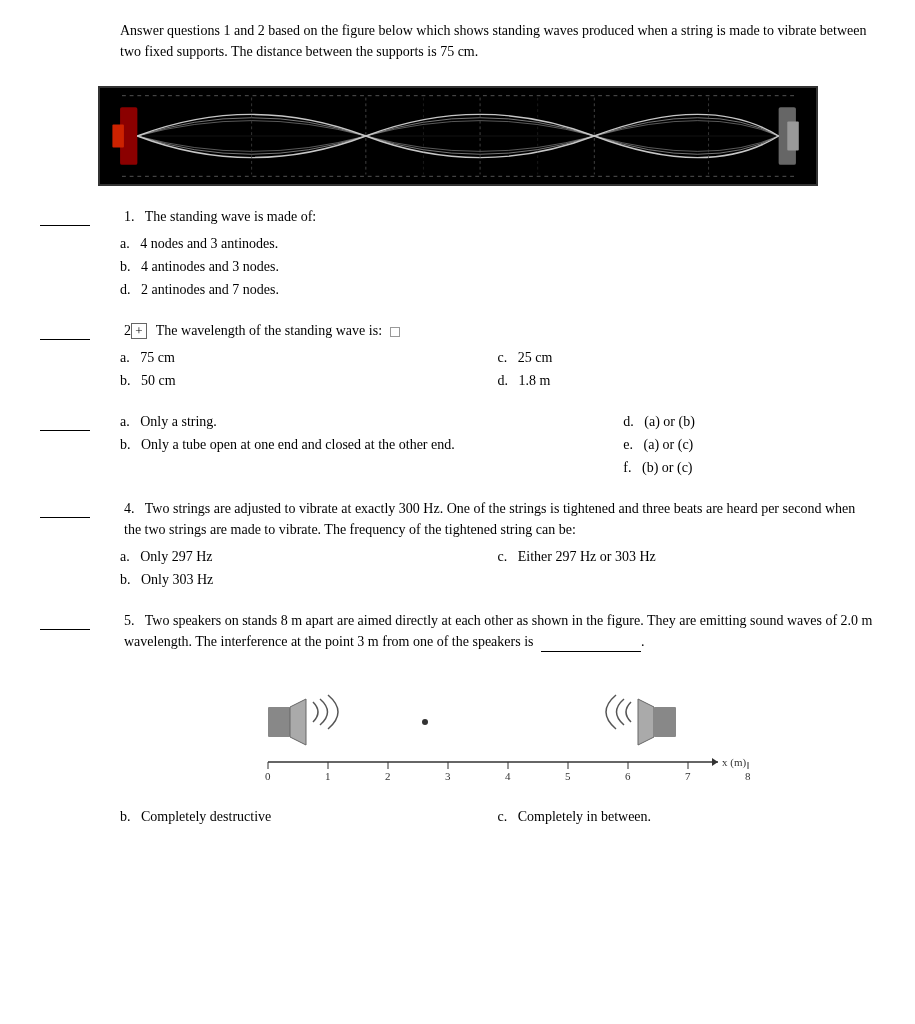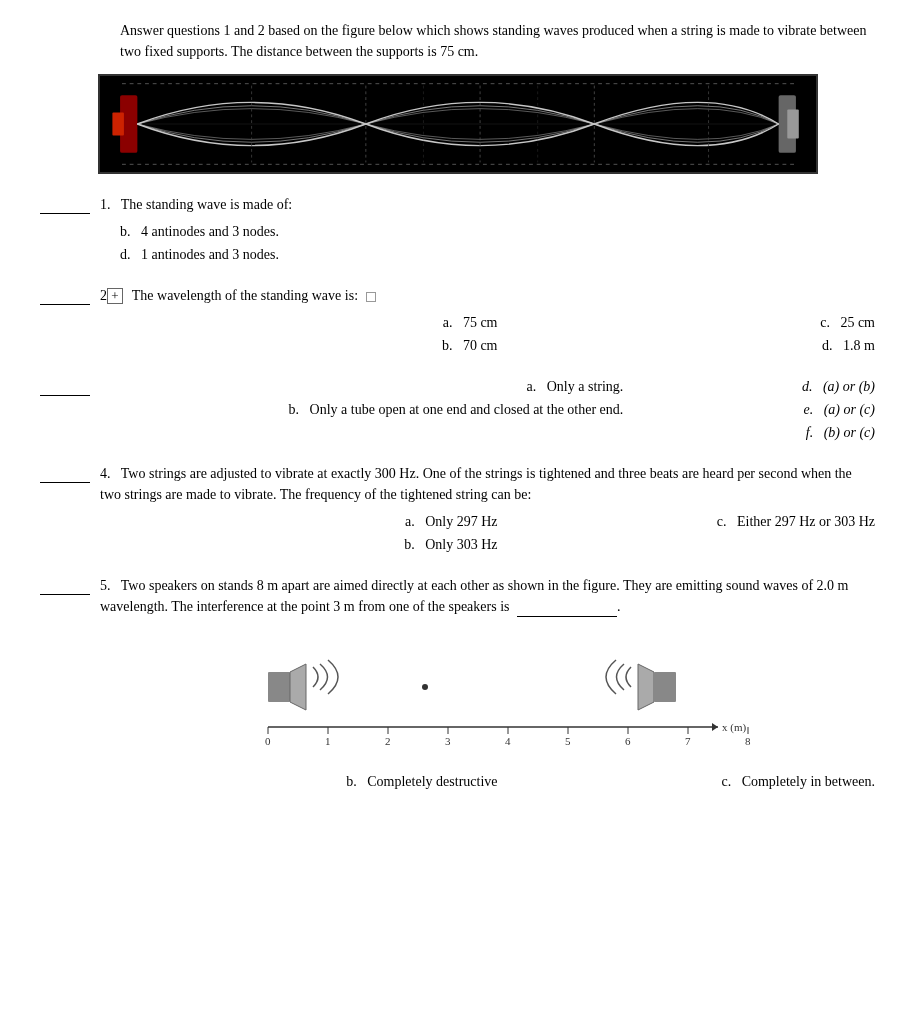--- a/index.html
+++ b/index.html
@@ -7,21 +7,21 @@
       background: #fff;
       font-family: 'Times New Roman', Times, serif;
       font-size: 14px;
       color: #000;
       width: 915px;
       min-height: 1024px;
       padding: 20px 40px;
     }
 
     .intro-text {
-      margin-bottom: 12px;
+      margin-bottom: 24px;
       line-height: 1.5;
       margin-left: 80px;
     }
 
     .wave-image-container {
       width: 720px;
       height: 100px;
       background: #000;
       margin: 0 auto 20px auto;
       position: relative;
@@ -49,39 +49,39 @@
       margin-top: 2px;
     }
 
     .question-content {
       flex: 1;
     }
 
     .question-text {
       margin-bottom: 6px;
       line-height: 1.5;
+      margin-left: 24px;
     }
 
     .options-single {
       margin-left: 20px;
     }
 
     .options-single .option {
       margin-bottom: 2px;
       line-height: 1.5;
     }
 
     .options-two-col {
       display: flex;
       margin-left: 20px;
     }
 
     .options-col {
       flex: 1;
-      text-align: right;
     }
 
     .options-col .option {
       margin-bottom: 2px;
       line-height: 1.5;
     }
 
     .options-three-col {
       display: flex;
       margin-left: 20px;
@@ -172,26 +172,30 @@
 
 <div class="question-block">
   <div class="answer-line"></div>
   <div class="question-content">
     <div class="question-text">
       <span>1.</span>&nbsp;&nbsp;
       <span>The standing wave is made of:</span>
     </div>
     <div class="options-single">
       <div class="option">
+        <span>a.</span>&nbsp;&nbsp;
+        <span>4 nodes and 3 antinodes.</span>
+      </div>
+      <div class="option">
         <span>b.</span>&nbsp;&nbsp;
         <span>4 antinodes and 3 nodes.</span>
       </div>
       <div class="option">
         <span>d.</span>&nbsp;&nbsp;
-        <span>1 antinodes and 3 nodes.</span>
+        <span>2 antinodes and 7 nodes.</span>
       </div>
     </div>
   </div>
 </div>
 
 <div class="question-block">
   <div class="answer-line"></div>
   <div class="question-content">
     <div class="question-text">
       <span>2<span class="number-box">+</span></span>&nbsp;
@@ -199,21 +203,21 @@
       <span class="small-checkbox"></span>
     </div>
     <div class="options-two-col">
       <div class="options-col">
         <div class="option">
           <span>a.</span>&nbsp;&nbsp;
           <span>75 cm</span>
         </div>
         <div class="option">
           <span>b.</span>&nbsp;&nbsp;
-          <span>70 cm</span>
+          <span>50 cm</span>
         </div>
       </div>
       <div class="options-col">
         <div class="option">
           <span>c.</span>&nbsp;&nbsp;
           <span>25 cm</span>
         </div>
         <div class="option">
           <span>d.</span>&nbsp;&nbsp;
           <span>1.8 m</span>
@@ -230,21 +234,21 @@
       <div class="options-col" style="flex: 2;">
         <div class="option">
           <span>a.</span>&nbsp;&nbsp;
           <span>Only a string.</span>
         </div>
         <div class="option">
           <span>b.</span>&nbsp;&nbsp;
           <span>Only a tube open at one end and closed at the other end.</span>
         </div>
       </div>
-      <div class="options-col" style="flex: 1; font-style: italic;">
+      <div class="options-col" style="flex: 1;">
         <div class="option">
           <span>d.</span>&nbsp;&nbsp;
           <span>(a) or (b)</span>
         </div>
         <div class="option">
           <span>e.</span>&nbsp;&nbsp;
           <span>(a) or (c)</span>
         </div>
         <div class="option">
           <span>f.</span>&nbsp;&nbsp;

